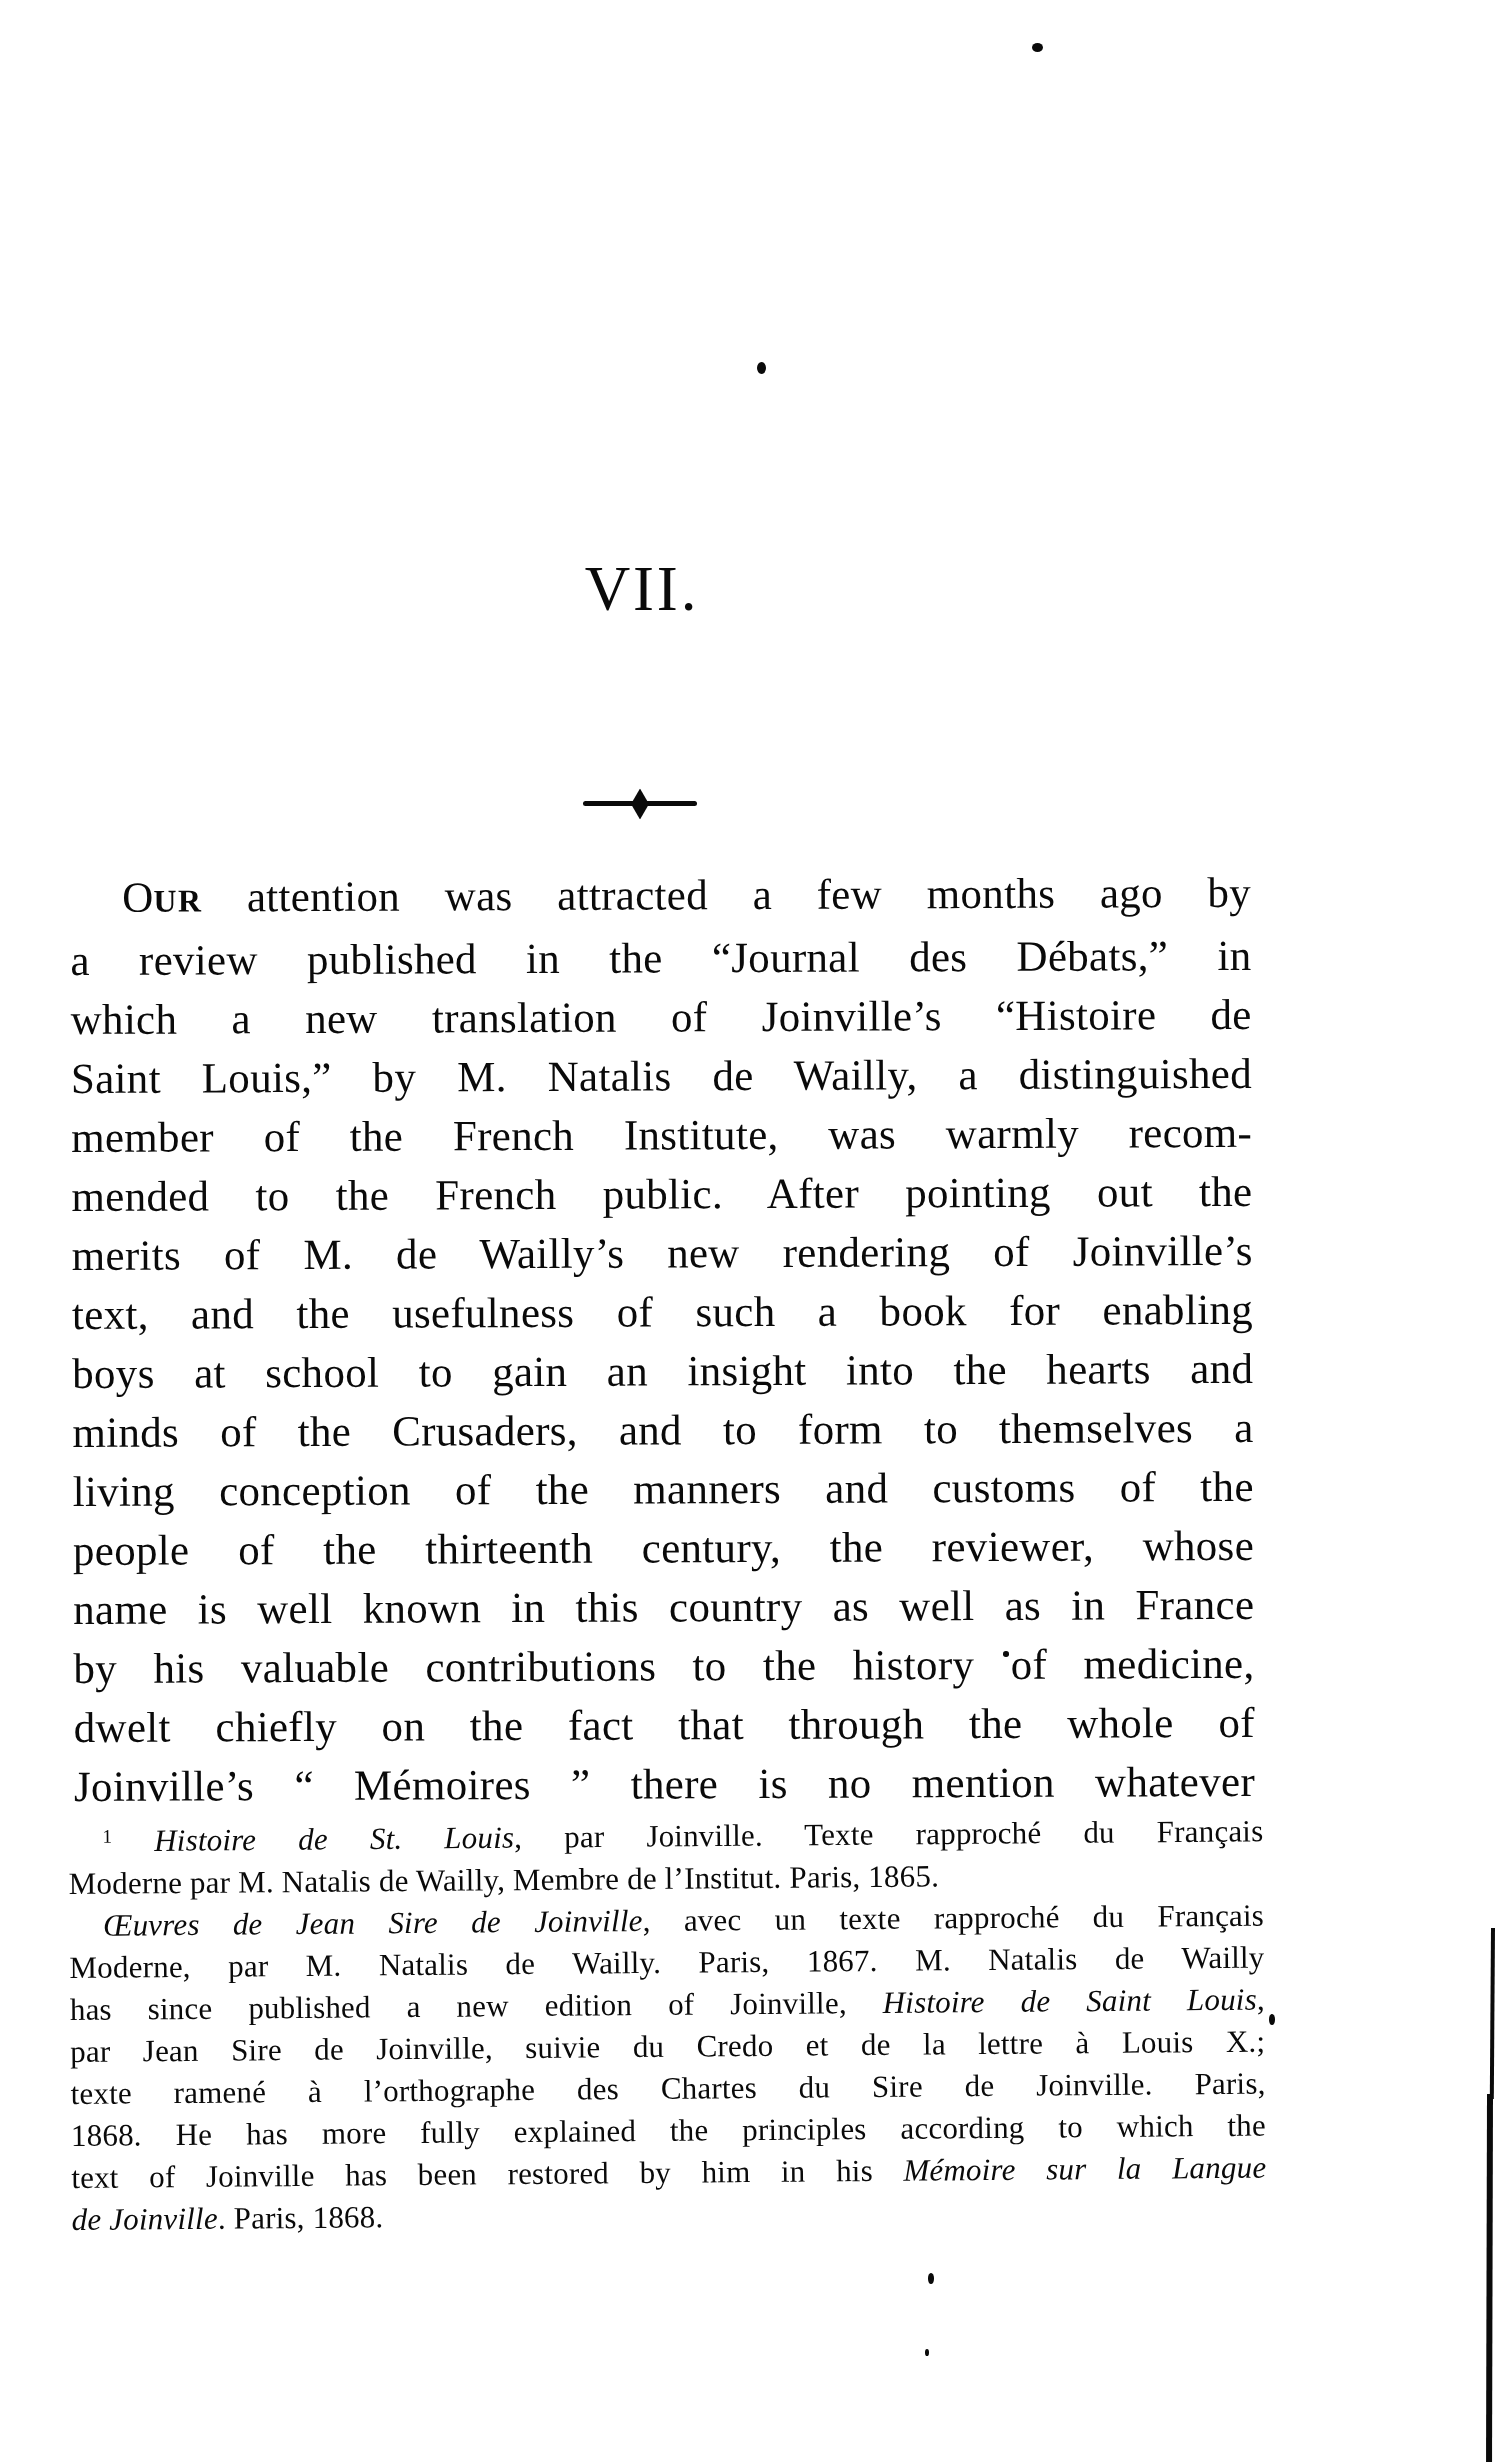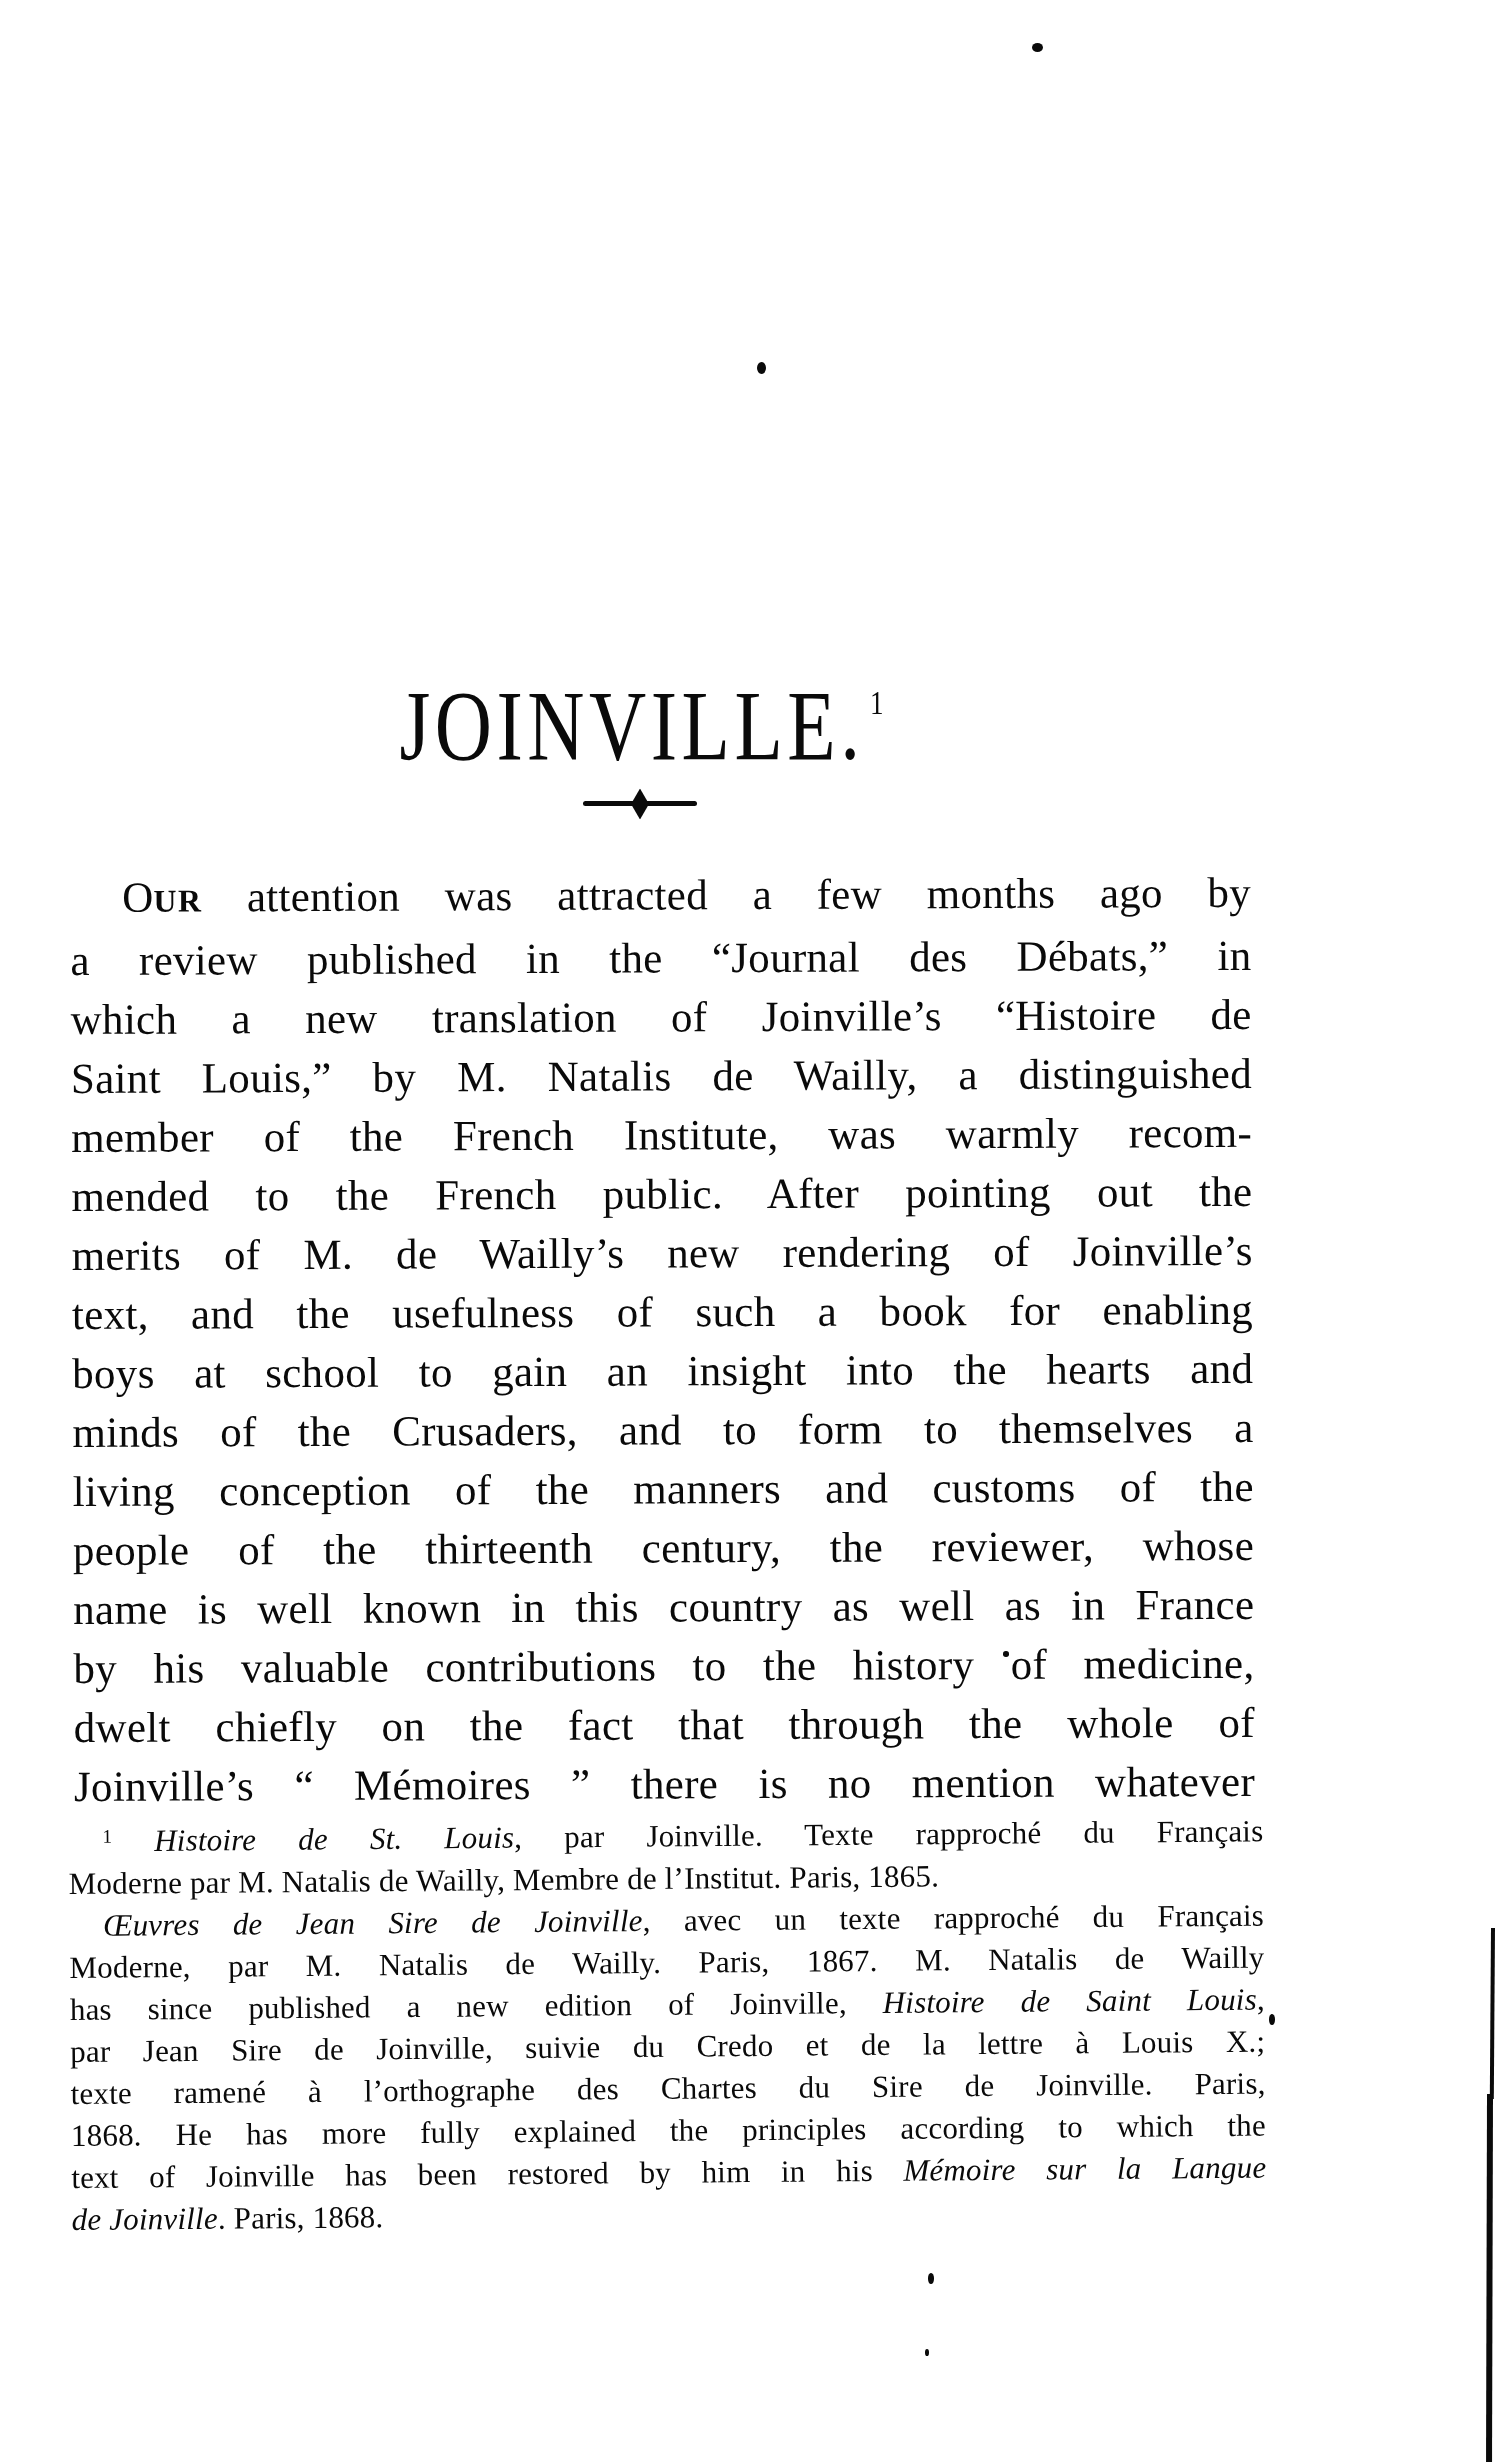--- a/index.html
+++ b/index.html
@@ -51,24 +51,22 @@
   .seg-sc{font-size:0.74em; letter-spacing:1.4px;font-weight:bold;}
   .seg-it{font-style:italic;}
   .seg-sup{font-size:0.62em; vertical-align:0.45em;}
   .mark{position:absolute; background:#0a0a0a;}
 </style>
 </head>
 <body>
 
 <div class="page">
 
+  <div class="heading-vii">VII.</div>
 
-  <h1 class="title">
-    <span class="condense"><span>JOINVILLE.</span><span class="title-sup">1</span></span>
-  </h1>
 
   <div class="divider">
     <span class="rule"></span>
     <span class="diamond"></span>
   </div>
 
   <div class="bodytext" id="body-lines">
       <div class="tline"><span class="seg-ind"></span><span>O</span><span class="seg-sc">UR</span><span> attention was attracted a few months ago by</span></div>
       <div class="tline"><span>a review published in the “Journal des Débats,” in</span></div>
       <div class="tline"><span>which a new translation of Joinville’s “Histoire de</span></div>

